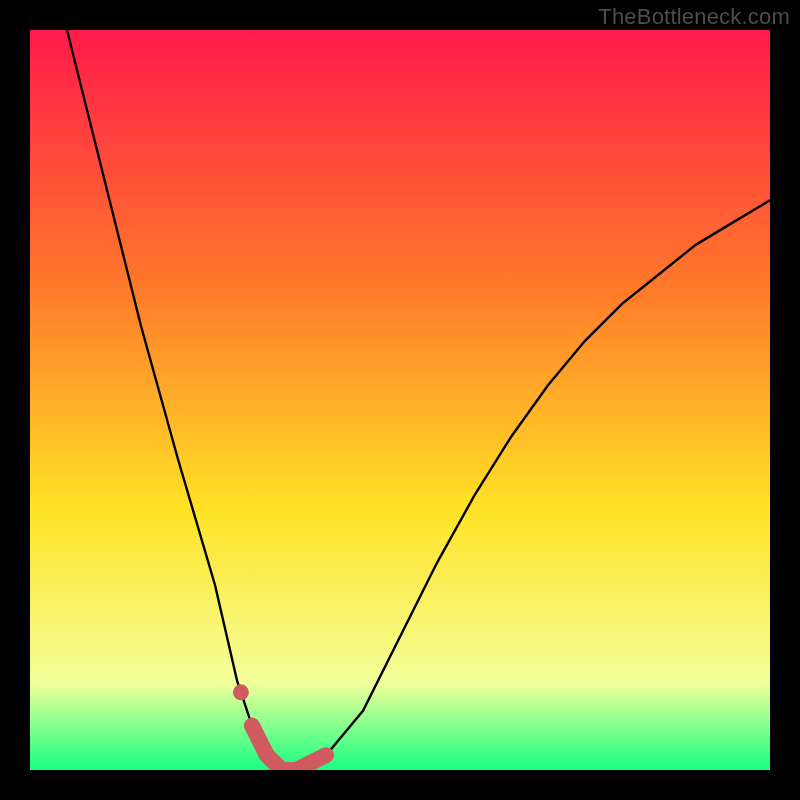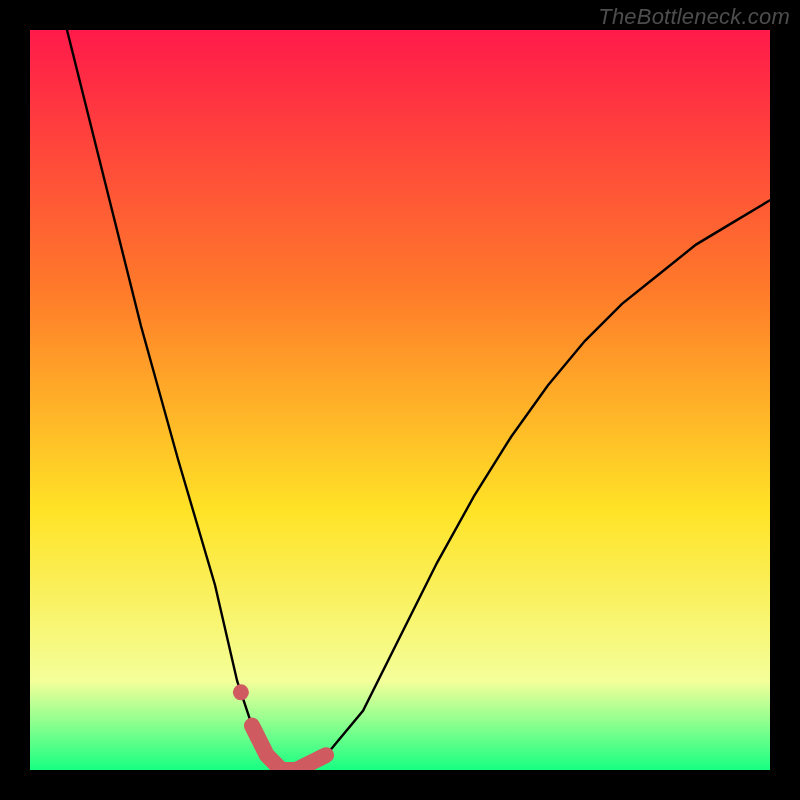--- a/index.html
+++ b/index.html
@@ -9,21 +9,20 @@
     height: 800px;
     background: #000;
     font-family: Arial, Helvetica, sans-serif;
     overflow: hidden;
   }
   .frame {
     position: absolute;
     left: 0; top: 0;
     width: 800px; height: 800px;
     background: #000;
-    font-style: italic;
   }
   .plot {
     position: absolute;
     left: 30px;
     top: 30px;
     width: 740px;
     height: 740px;
     overflow: hidden;
   }
   .plot svg {

